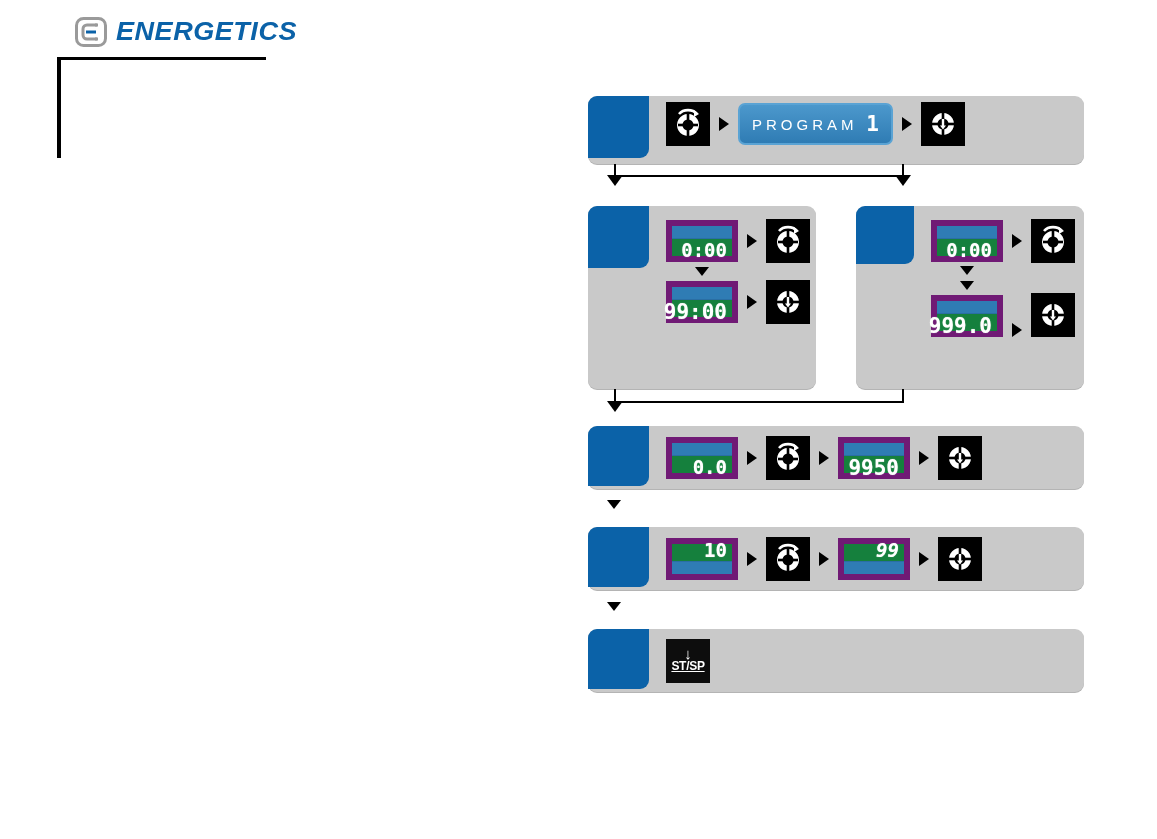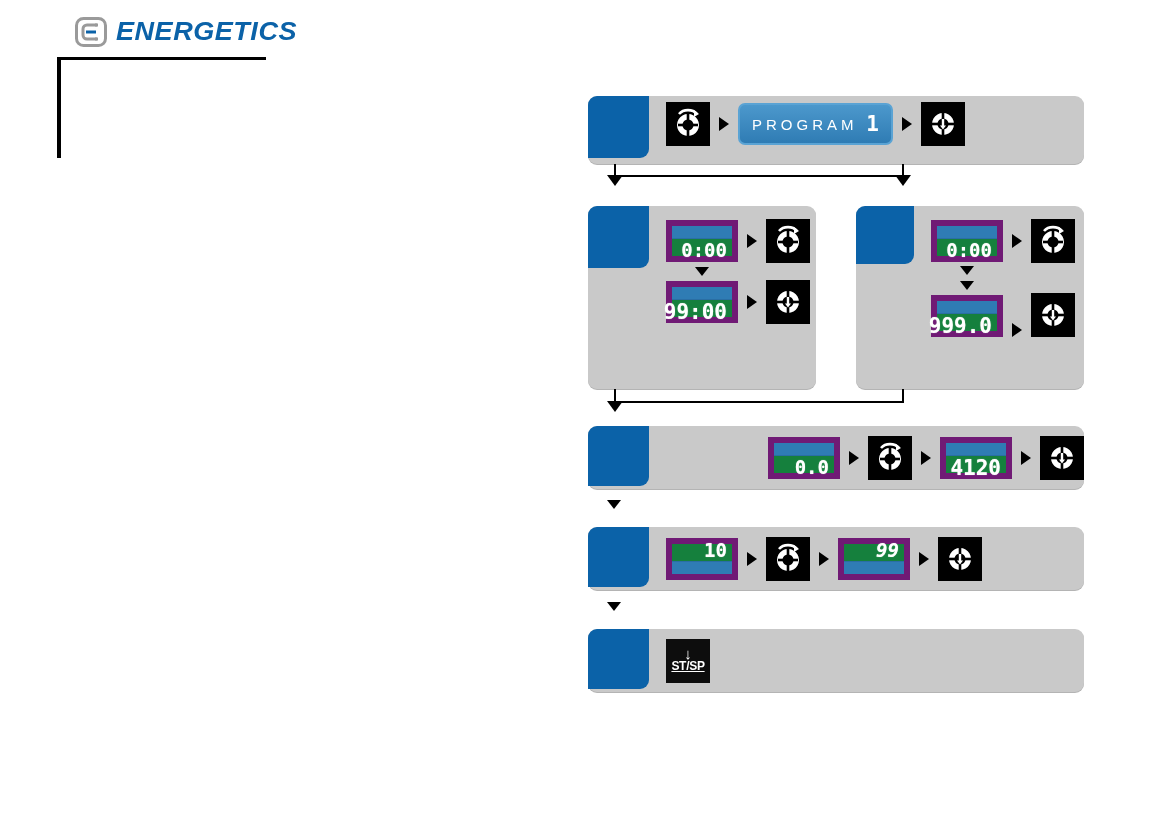--- a/index.html
+++ b/index.html
@@ -278,21 +278,21 @@
 
   <div class="conn" style="left:26px;top:293px;width:290px;height:32px;">
     <div class="vbar" style="left:288px;top:0;height:14px;"></div>
     <div class="hbar" style="left:0;top:12px;width:290px;"></div>
     <div class="vbar" style="left:0;top:0;height:14px;"></div>
     <div class="head" style="left:-7px;top:12px;"></div>
   </div>
 
   <div class="panel" style="position:absolute;left:0;top:330px;width:496px;height:63px;">
     <div class="tab" style="height:60px;"></div>
-    <div class="panel-body" style="height:63px;justify-content:flex-end;">
+    <div class="panel-body" style="height:63px;">
       <span class="lcd">
         <span class="band"></span>
         <span class="val">0.0</span>
       </span>
       <span class="tri-right"></span>
       <span class="keyicon">
         <svg width="44" height="44" viewBox="0 0 44 44">
           <rect width="44" height="44" fill="#000"></rect>
           <path d="M22 12 a11 11 0 1 0 0.01 0 Z M22 17.5 a5.5 5.5 0 1 1 -0.01 0 Z" fill="#fff"></path>
           <g stroke="#000" stroke-width="2.6">
@@ -301,21 +301,21 @@
             <line x1="12" y1="23" x2="18" y2="23"></line>
               <line x1="26" y1="23" x2="32" y2="23"></line>
           </g>
           <path d="M13 12 A11 9 0 0 1 31 12" fill="none" stroke="#fff" stroke-width="2.6"></path>
           <path d="M28 8 L33 12 L28 15 Z" fill="#fff"></path>
         </svg>
       </span>
       <span class="tri-right"></span>
       <span class="lcd big">
         <span class="band"></span>
-        <span class="val">4120</span>
+        <span class="val">9950</span>
       </span>
       <span class="tri-right"></span>
       <span class="keyicon">
         <svg width="44" height="44" viewBox="0 0 44 44">
           <rect width="44" height="44" fill="#000"></rect>
           <path d="M22 11 a11 11 0 1 0 0.01 0 Z M22 16.5 a5.5 5.5 0 1 1 -0.01 0 Z" fill="#fff"></path>
           <g stroke="#000" stroke-width="2.6">
             <line x1="22" y1="11" x2="22" y2="17"></line>
               <line x1="22" y1="27" x2="22" y2="33"></line>
             <line x1="11" y1="22" x2="17" y2="22"></line>

